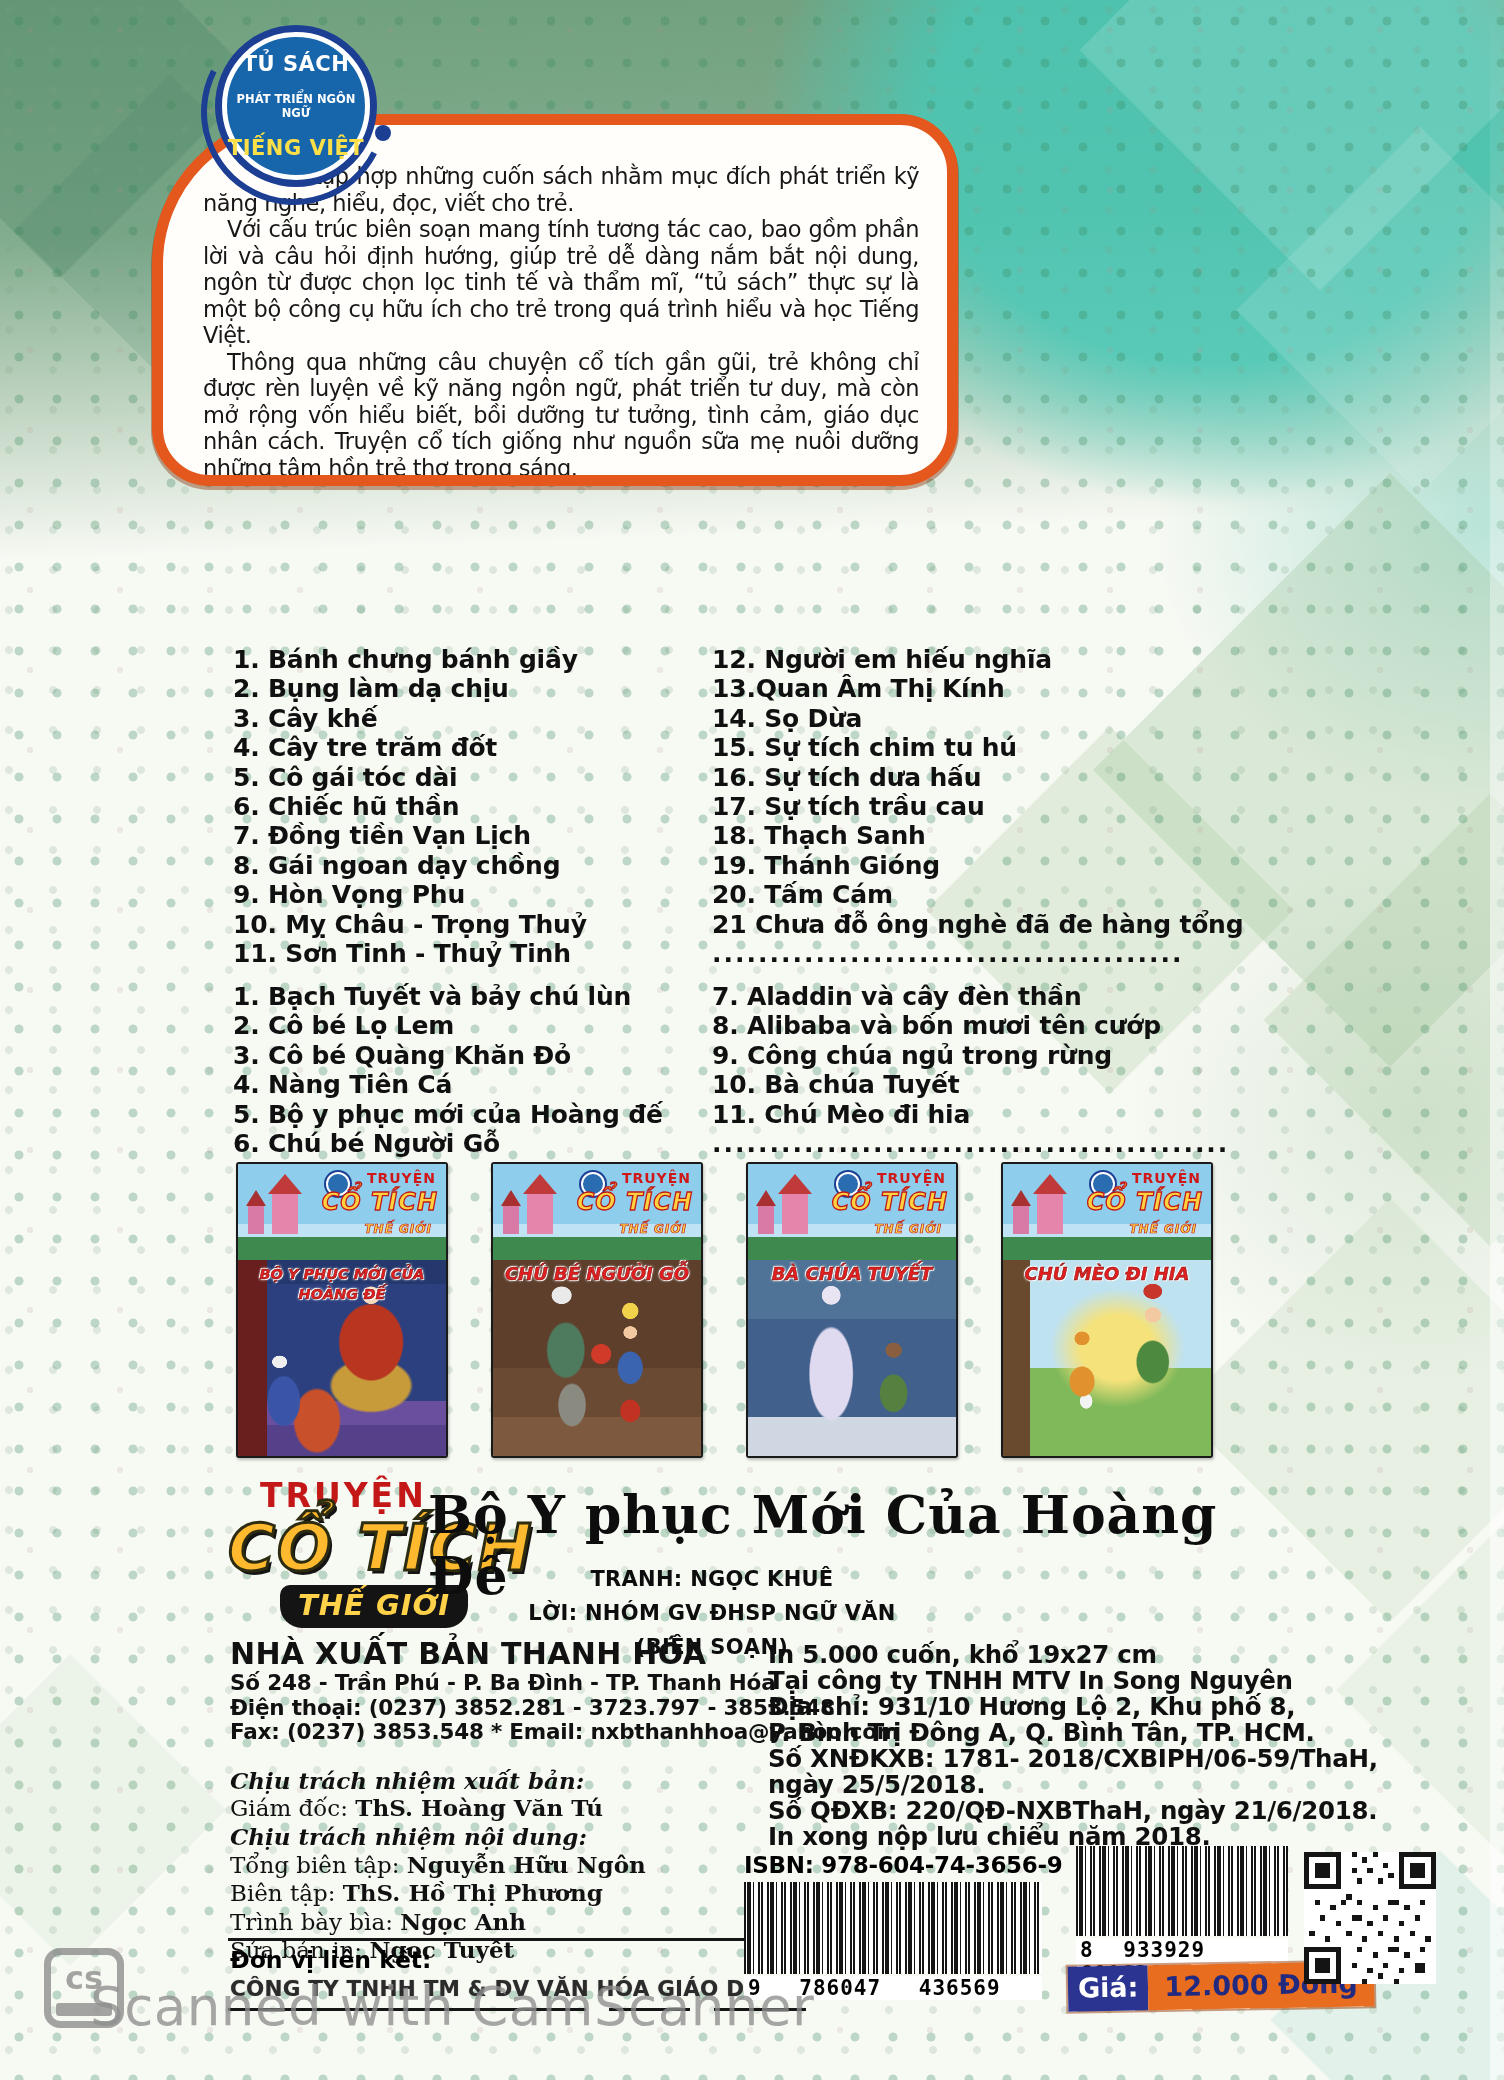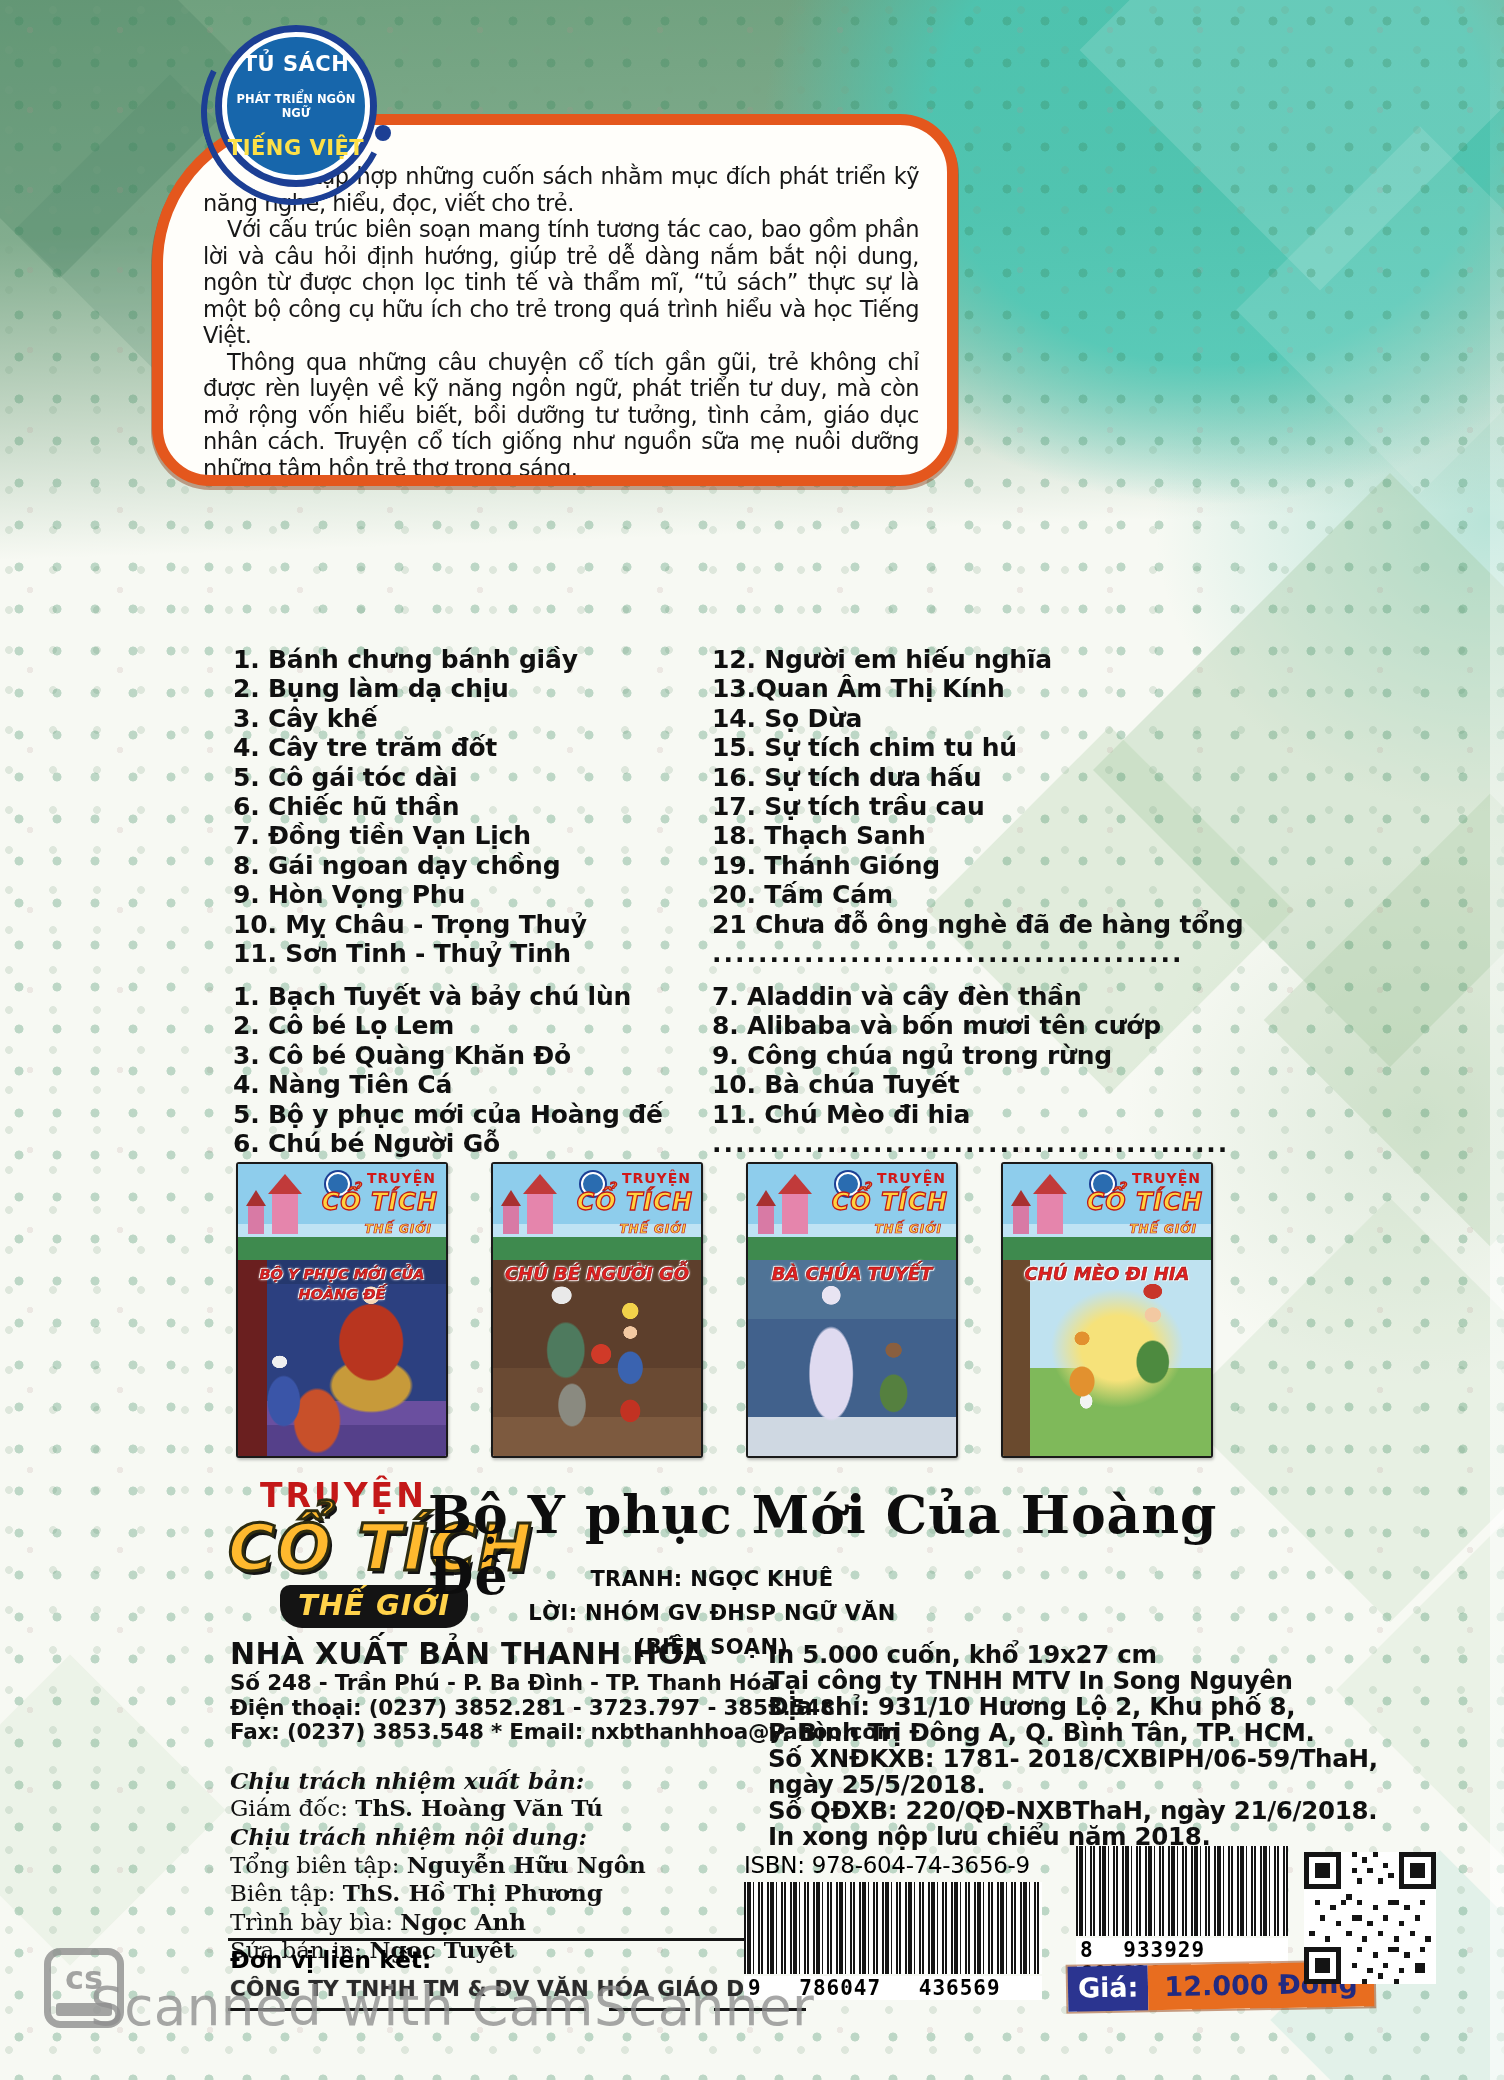--- a/index.html
+++ b/index.html
@@ -131,21 +131,21 @@
   .rule2{background:linear-gradient(90deg,#161616 0 62%, rgba(0,0,0,0) 62% 66%, #161616 66% 80%, rgba(0,0,0,0) 80% 84%, #161616 84% 100%)}
   .partner-label{position:absolute;left:230px;top:1946px;font-size:23.5px;font-weight:700;z-index:2}
   .partner-name{position:absolute;left:230px;top:1976px;font-size:21.5px;font-weight:800;color:#2b2b2b;
     letter-spacing:.2px;white-space:nowrap;z-index:2;text-shadow:0 0 1px rgba(40,40,40,.55)}
 
   
   .print{position:absolute;left:768px;top:1642px;font-size:24.5px;line-height:26px;font-weight:600;
     letter-spacing:-.3px;color:#101010;z-index:2;white-space:nowrap}
 
   
-  .isbn{position:absolute;left:744px;top:1852px;font-size:23px;font-weight:400;letter-spacing:-.3px;z-index:2}
+  .isbn{position:absolute;left:744px;top:1852px;font-size:23px;font-weight:700;letter-spacing:-.3px;z-index:2}
   .bars{background:repeating-linear-gradient(90deg,#151515 0 2px,#fff 2px 3px,#151515 3px 7px,#fff 7px 9px,
     #151515 9px 10px,#fff 10px 14px,#151515 14px 16px,#fff 16px 17px,#151515 17px 19px,#fff 19px 23px)}
   .barcode1{position:absolute;left:744px;top:1882px;width:298px;z-index:2}
   .barcode1 .bars{height:92px}
   .barcode2{position:absolute;left:1076px;top:1846px;width:212px;z-index:2}
   .barcode2 .bars{height:90px}
   .bc-digits{font-size:21px;font-weight:600;word-spacing:24px;padding-left:4px;margin-top:2px;background:#fff;
     font-family:"DejaVu Sans Mono","Liberation Mono",monospace;letter-spacing:1px}
   .barcode2 .bc-digits{word-spacing:16px}
   .price{position:absolute;left:1068px;top:1964px;display:flex;z-index:2;transform:rotate(-1deg);

